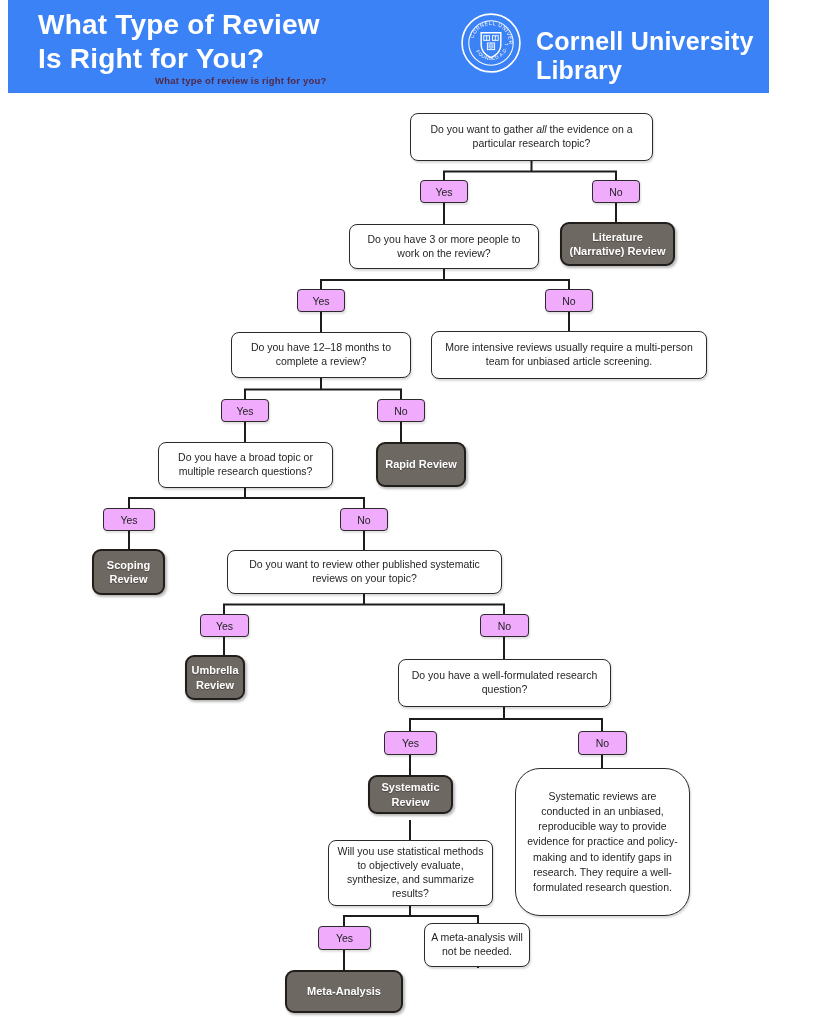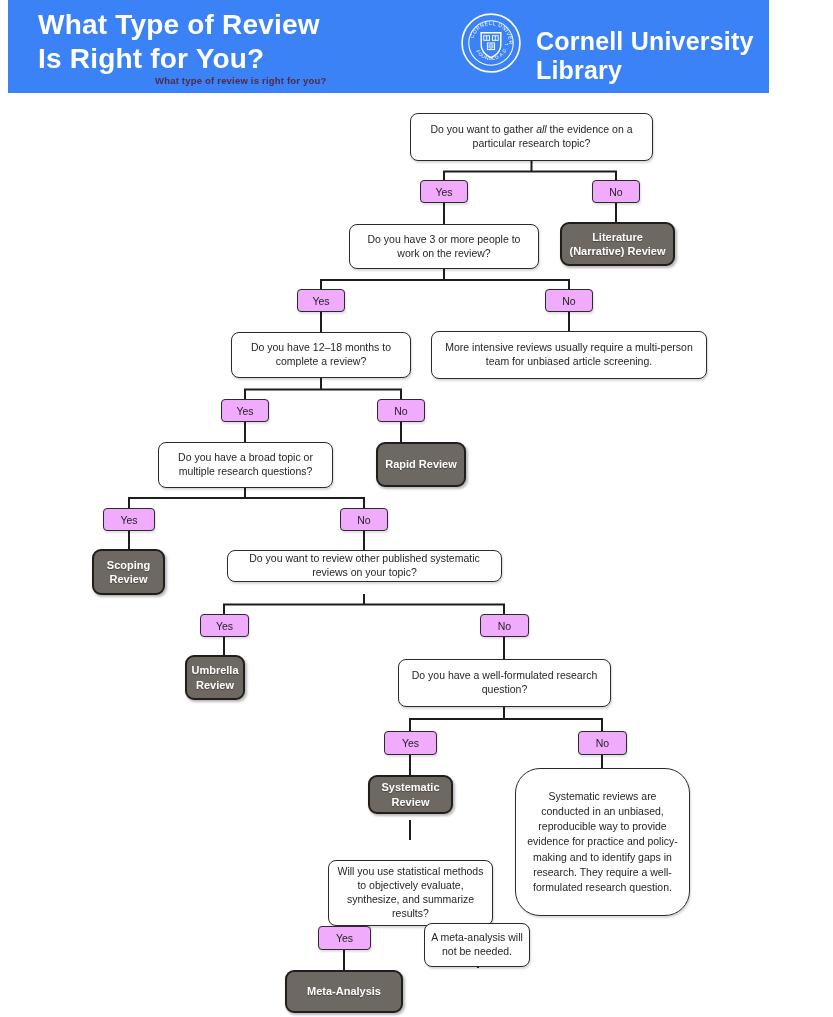--- a/index.html
+++ b/index.html
@@ -111,35 +111,35 @@
   <div class="node ans" style="left:221px;top:399px;width:48px;height:23px;">Yes</div>
   <div class="node ans" style="left:377px;top:399px;width:48px;height:23px;">No</div>
 
   <div class="node q" style="left:158px;top:442px;width:175px;height:46px;">Do you have a broad topic or multiple research questions?</div>
   <div class="node end" style="left:357px;top:442px;width:90px;height:45px;margin-left:19px;">Rapid Review</div>
 
   <div class="node ans" style="left:103px;top:508px;width:52px;height:23px;">Yes</div>
   <div class="node ans" style="left:340px;top:508px;width:48px;height:23px;">No</div>
 
   <div class="node end" style="left:92px;top:549px;width:73px;height:46px;">Scoping Review</div>
-  <div class="node q" style="left:227px;top:550px;width:275px;height:32px;">Do you want to review other published systematic reviews on your topic?</div>
+  <div class="node q" style="left:227px;top:550px;width:275px;height:44px;">Do you want to review other published systematic reviews on your topic?</div>
 
   <div class="node ans" style="left:200px;top:614px;width:49px;height:23px;">Yes</div>
   <div class="node ans" style="left:480px;top:614px;width:49px;height:23px;">No</div>
 
   <div class="node end" style="left:185px;top:655px;width:60px;height:45px;">Umbrella Review</div>
   <div class="node q" style="left:398px;top:659px;width:213px;height:48px;">Do you have a well-formulated research question?</div>
 
   <div class="node ans" style="left:384px;top:731px;width:53px;height:24px;">Yes</div>
   <div class="node ans" style="left:578px;top:731px;width:49px;height:24px;">No</div>
 
   <div class="node end" style="left:368px;top:775px;width:85px;height:39px;">Systematic Review</div>
   <div class="node note note-big" style="left:515px;top:768px;width:175px;height:148px;">Systematic reviews are conducted in an unbiased, reproducible way to provide evidence for practice and policy-making and to identify gaps in research. They require a well-formulated research question.</div>
 
-  <div class="node q" style="left:328px;top:840px;width:165px;height:66px;margin-top:20px;">Will you use statistical methods to objectively evaluate, synthesize, and summarize results?</div>
+  <div class="node q" style="left:328px;top:840px;width:165px;height:66px;">Will you use statistical methods to objectively evaluate, synthesize, and summarize results?</div>
 
   <div class="node ans" style="left:318px;top:926px;width:53px;height:24px;">Yes</div>
   <div class="node ans" style="left:452px;top:926px;width:52px;height:24px;">No</div>
 
   <div class="node end" style="left:285px;top:970px;width:118px;height:43px;">Meta-Analysis</div>
   <div class="node note" style="left:424px;top:923px;width:106px;height:44px;">A meta-analysis will not be needed.</div>
 
 </div>
 
 </body></html>

